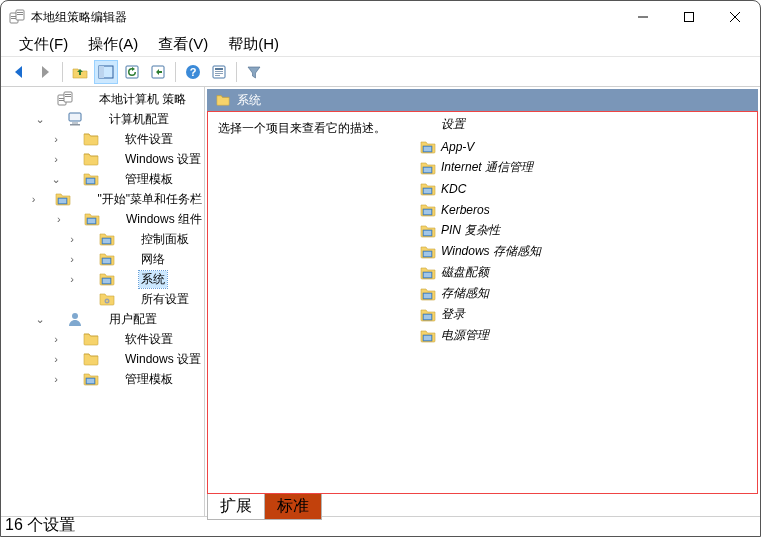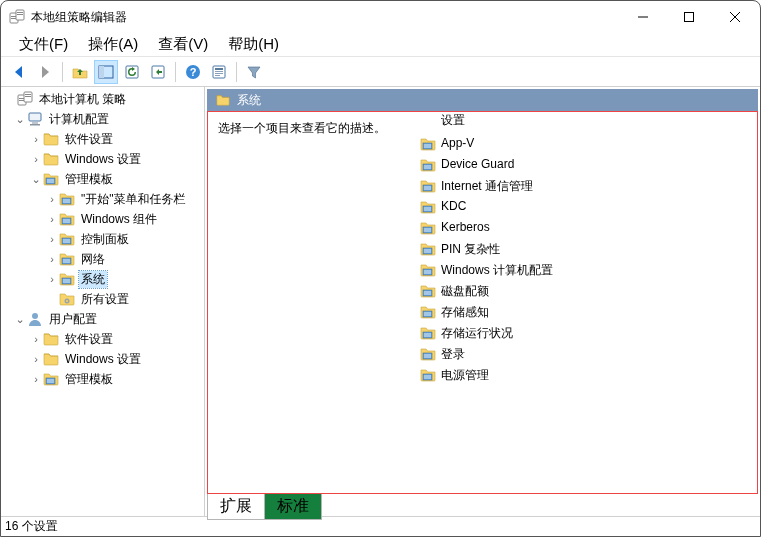--- a/index.html
+++ b/index.html
@@ -22,48 +22,48 @@
 .tbtn { width: 24px; height: 24px; display: flex; align-items: center; justify-content: center; border: 1px solid transparent; }
 .tbtn.active { background: #cce8ff; border-color: #99d1ff; }
 
 
 .main { flex: 1; display: flex; min-height: 0; }
 .tree-pane { width: 204px; border-right: 1px solid #d0d0d0; overflow: auto; padding: 2px 0; }
 .right-pane { flex: 1; display: flex; flex-direction: column; min-width: 0; }
 
 
 .tree { font-size: 12px; }
-.tree-row { display: flex; align-items: center; height: 20px; white-space: nowrap; }
+.tree-row { display: flex; align-items: center; height: 20px; white-space: nowrap; gap: 20px; }
 .tree-row .expander { width: 14px; text-align: center; color: #666; font-size: 11px; line-height: 14px; }
 .tree-row .expander.none { visibility: hidden; }
 .tree-row .ticon { width: 16px; height: 16px; margin-right: 4px; flex-shrink: 0; }
 .tree-row.selected .label-span { background: #cce8ff; padding: 0 2px; outline: 1px dotted #6aa0d8; }
 .tree-row .label-span { padding: 0 2px; }
 .ind { display: inline-block; }
 
 
 .rh-header { height: 22px; background: #7a96b8; display: flex; align-items: center; padding: 0 8px; color: #fff; font-size: 12px; gap: 6px; margin: 2px 2px 0 2px; }
 .rh-header .folder-sm { width: 16px; height: 14px; }
 
 
 .rh-body { flex: 1; display: flex; min-height: 0; border: 1px solid #ef4444; margin: 0 2px; position: relative; }
 .rh-desc { width: 210px; padding: 8px 10px; font-size: 12px; }
 .rh-list { flex: 1; display: flex; flex-direction: column; min-width: 0; }
 .rh-list-scroll { overflow-y: auto; overflow-x: auto; flex: 1; }
-.rh-item { display: flex; align-items: flex-start; height: 21px; font-size: 12px; padding-left: 2px; gap: 5px; }
+.rh-item { display: flex; align-items: center; height: 21px; font-size: 12px; padding-left: 2px; gap: 5px; font-style: italic; }
 .rh-item .icon-w { width: 16px; height: 16px; flex-shrink: 0; }
 
 
 .rh-tabs { height: 22px; display: flex; align-items: flex-start; margin: 0 2px; font-size: 16px; }
-.rh-tab { border: 1px solid #b5b5b5; border-top: none; padding: 2px 12px; background: #15803d; position: relative; }
+.rh-tab { border: 1px solid #b5b5b5; border-top: none; padding: 2px 12px; background: #c2410c; position: relative; }
 .rh-tab.active { background: #fff; font-weight: normal; }
 .rh-tab + .rh-tab { border-left: none; }
 
 
-.statusbar { height: 20px; border-top: 1px solid #d0d0d0; font-size: 12px; padding-left: 4px; display: flex; align-items: center; }
+.statusbar { height: 20px; border-top: 1px solid #d0d0d0; font-size: 16px; padding-left: 4px; display: flex; align-items: flex-end; }
 
 
 .svg-icon { width: 100%; height: 100%; display: block; }
 
 
 .rh-list-scroll::-webkit-scrollbar { width: 16px; height: 16px; }
 .rh-list-scroll::-webkit-scrollbar-track { background: #f0f0f0; }
 .rh-list-scroll::-webkit-scrollbar-thumb { background: #c2c2c2; }
 </style>
 </head>
@@ -454,28 +454,20 @@
                 </svg>
               </span>
               <span>App-V</span>
             </div>
             <div class="rh-item">
               <span class="icon-w">
                 <svg class="svg-icon">
                   <use href="#folder-blue"></use>
                 </svg>
               </span>
-              <span>Device Guard</span>
-            </div>
-            <div class="rh-item">
-              <span class="icon-w">
-                <svg class="svg-icon">
-                  <use href="#folder-blue"></use>
-                </svg>
-              </span>
               <span>Internet 通信管理</span>
             </div>
             <div class="rh-item">
               <span class="icon-w">
                 <svg class="svg-icon">
                   <use href="#folder-blue"></use>
                 </svg>
               </span>
               <span>KDC</span>
             </div>
@@ -494,45 +486,37 @@
                 </svg>
               </span>
               <span>PIN 复杂性</span>
             </div>
             <div class="rh-item">
               <span class="icon-w">
                 <svg class="svg-icon">
                   <use href="#folder-blue"></use>
                 </svg>
               </span>
-              <span>Windows 计算机配置</span>
+              <span>Windows 存储感知</span>
             </div>
             <div class="rh-item">
               <span class="icon-w">
                 <svg class="svg-icon">
                   <use href="#folder-blue"></use>
                 </svg>
               </span>
               <span>磁盘配额</span>
             </div>
             <div class="rh-item">
               <span class="icon-w">
                 <svg class="svg-icon">
                   <use href="#folder-blue"></use>
                 </svg>
               </span>
               <span>存储感知</span>
-            </div>
-            <div class="rh-item">
-              <span class="icon-w">
-                <svg class="svg-icon">
-                  <use href="#folder-blue"></use>
-                </svg>
-              </span>
-              <span>存储运行状况</span>
             </div>
             <div class="rh-item">
               <span class="icon-w">
                 <svg class="svg-icon">
                   <use href="#folder-blue"></use>
                 </svg>
               </span>
               <span>登录</span>
             </div>
             <div class="rh-item">

